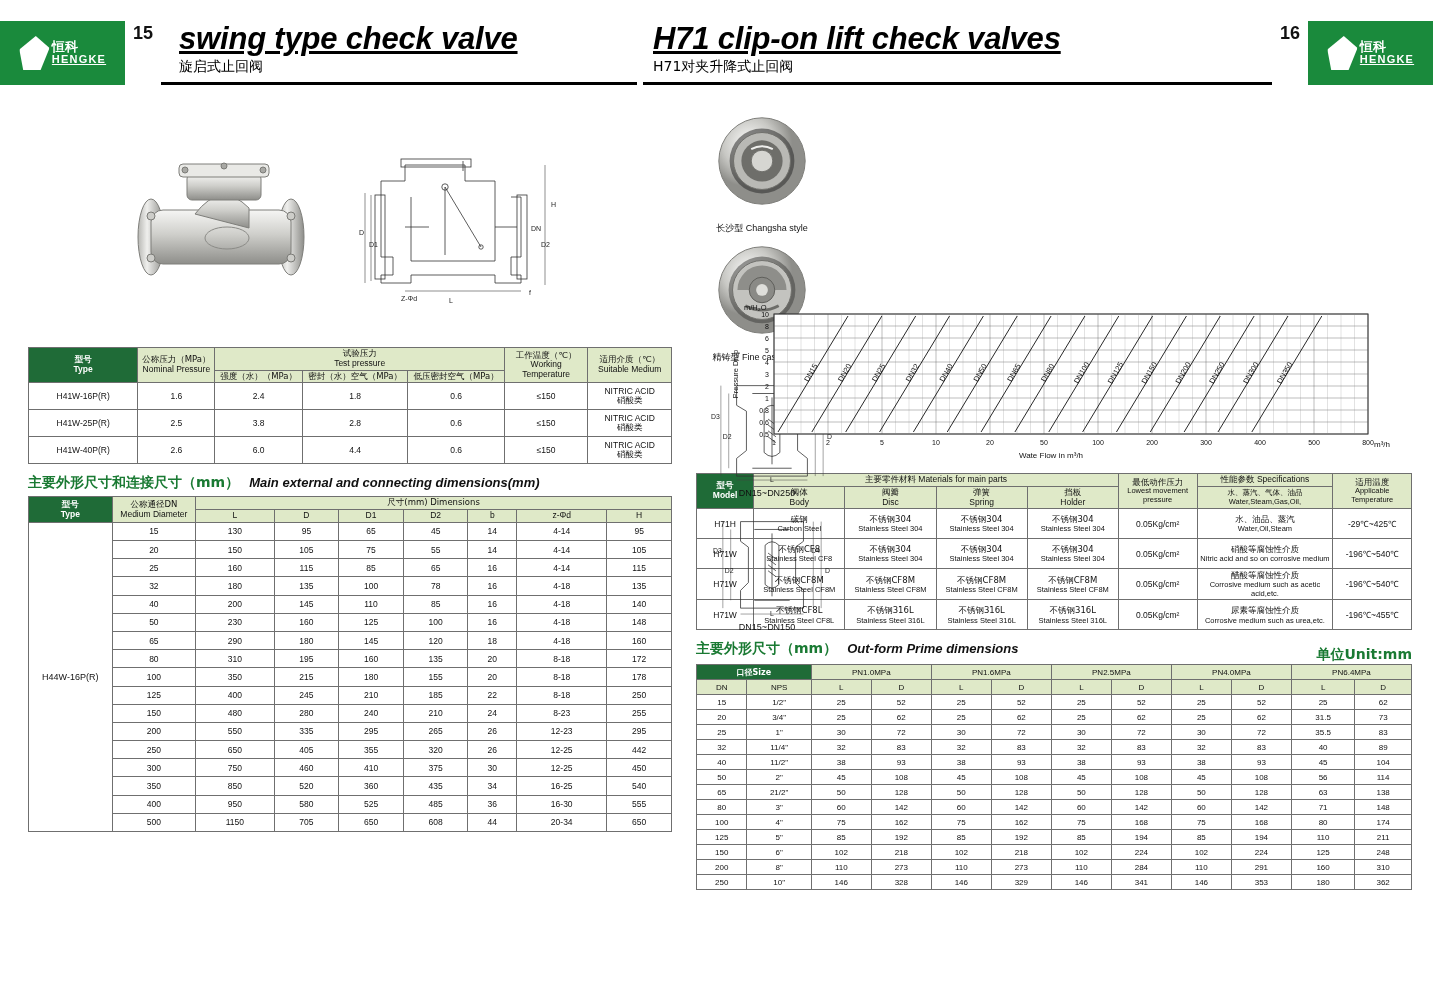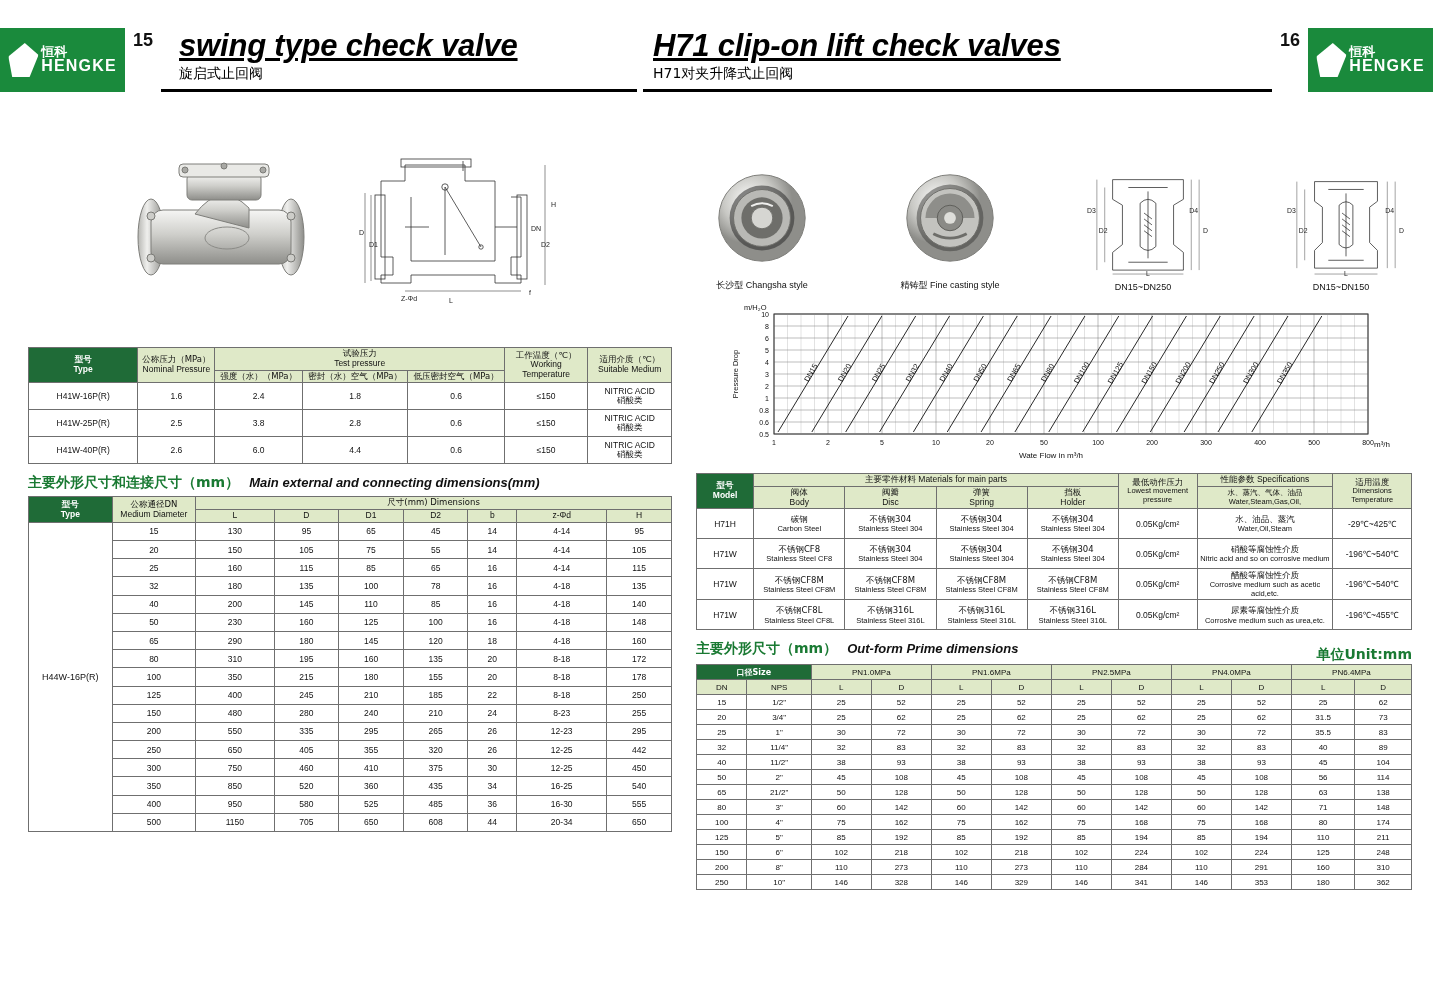--- a/index.html
+++ b/index.html
@@ -8,34 +8,34 @@
     width: 1440px;
     height: 984px;
     background: #ffffff;
     font-family: "Liberation Sans", sans-serif;
     color: #111;
     overflow: hidden;
   }
   .page { position: relative; width: 1440px; height: 984px; }
 
   
-  .header { display: flex; align-items: flex-end; height: 78px; margin: 14px 0 0 0; }
+  .header { display: flex; align-items: center; height: 78px; margin: 14px 0 0 0; }
   .logo-box {
     width: 125px; height: 64px; background: #1a8a3c; position: relative;
     display: flex; align-items: center; justify-content: center;
   }
   .logo-inner { display: flex; align-items: center; gap: 3px; }
   .logo-leaf {
     width: 30px; height: 34px; background: #ffffff;
     clip-path: polygon(50% 0%, 100% 35%, 78% 100%, 20% 100%, 0% 40%);
     transform: skewX(-6deg);
   }
   .logo-text { color: #fff; font-size: 9px; line-height: 1.05; font-weight: bold; letter-spacing: .2px; }
   .logo-text .cn { font-size: 13px; display: block; }
-  .logo-text .en { font-size: 16px; display: block; letter-spacing: 1.2px; }
+  .logo-text .en { font-size: 11px; display: block; letter-spacing: 1.2px; text-decoration: underline; }
 
   .pagenum { font-size: 18px; font-weight: bold; color: #111; padding: 0 8px; align-self: flex-start; margin-top: 2px; }
 
   .title-block { flex: 1; border-bottom: 3px solid #000; padding-left: 18px; }
   .title-en { font-size: 31px; font-weight: bold; font-style: italic; color: #000; letter-spacing: -.2px; text-decoration: underline; }
   .title-cn { font-size: 14px; color: #000; margin-top: 1px; }
 
   .hdr-left { display: flex; width: 637px; }
   .hdr-right { display: flex; width: 790px; }
   .hdr-divider { width: 6px; }
@@ -60,21 +60,21 @@
   .cn { font-family: "DejaVu Sans", sans-serif; }
 
   .spec-table td { height: 27px; }
   .two-line { line-height: 1.15; }
 
   .dim-table td { height: 18.2px; font-size: 8.5px; }
   .dim-table .model-cell { font-size: 9px; }
 
   
   .draw-area-left { height: 255px; display: flex; align-items: center; justify-content: center; gap: 10px; padding-top: 10px; }
-  .draw-area-right { height: 200px; display: flex; align-items: flex-end; justify-content: space-between; padding: 14px 6px 0 6px; }
+  .draw-area-right { height: 200px; display: flex; align-items: flex-start; justify-content: space-between; padding: 14px 6px 0 6px; flex-direction: column; }
 
   .valve-photo { width: 210px; height: 165px; position: relative; }
 
   .svg-wrap { }
 
   
   .wafer { width: 120px; text-align: center; }
   .wafer-cap { font-size: 9px; margin-top: 4px; }
   .wafer-cap .cn { font-family: "DejaVu Sans", sans-serif; }
 
@@ -738,21 +738,21 @@
             <th rowspan="2" style="width:11%">
               <div class="cn">最低动作压力</div>
               <div class="small">Lowest movement pressure</div>
             </th>
             <th style="width:19%">
               <span class="cn">性能参数</span>
               <span>Specifications</span>
             </th>
             <th rowspan="2" style="width:11%">
               <div class="cn">适用温度</div>
-              <div class="small">Dimensions Temperature</div>
+              <div class="small">Applicable Temperature</div>
             </th>
           </tr>
           <tr>
             <th>
                 <div class="cn">阀体</div>
                 <div>Body</div>
               </th>
             <th>
                 <div class="cn">阀瓣</div>
                 <div>Disc</div>

